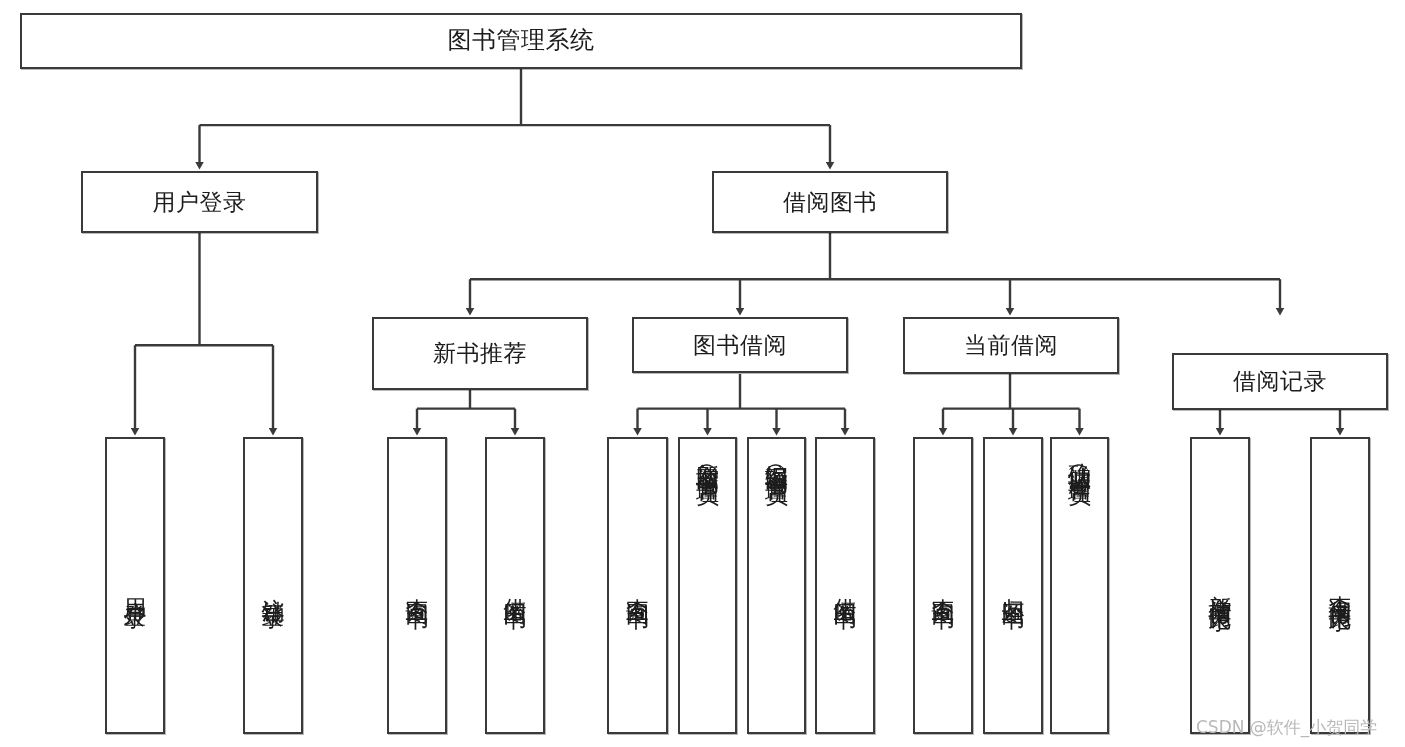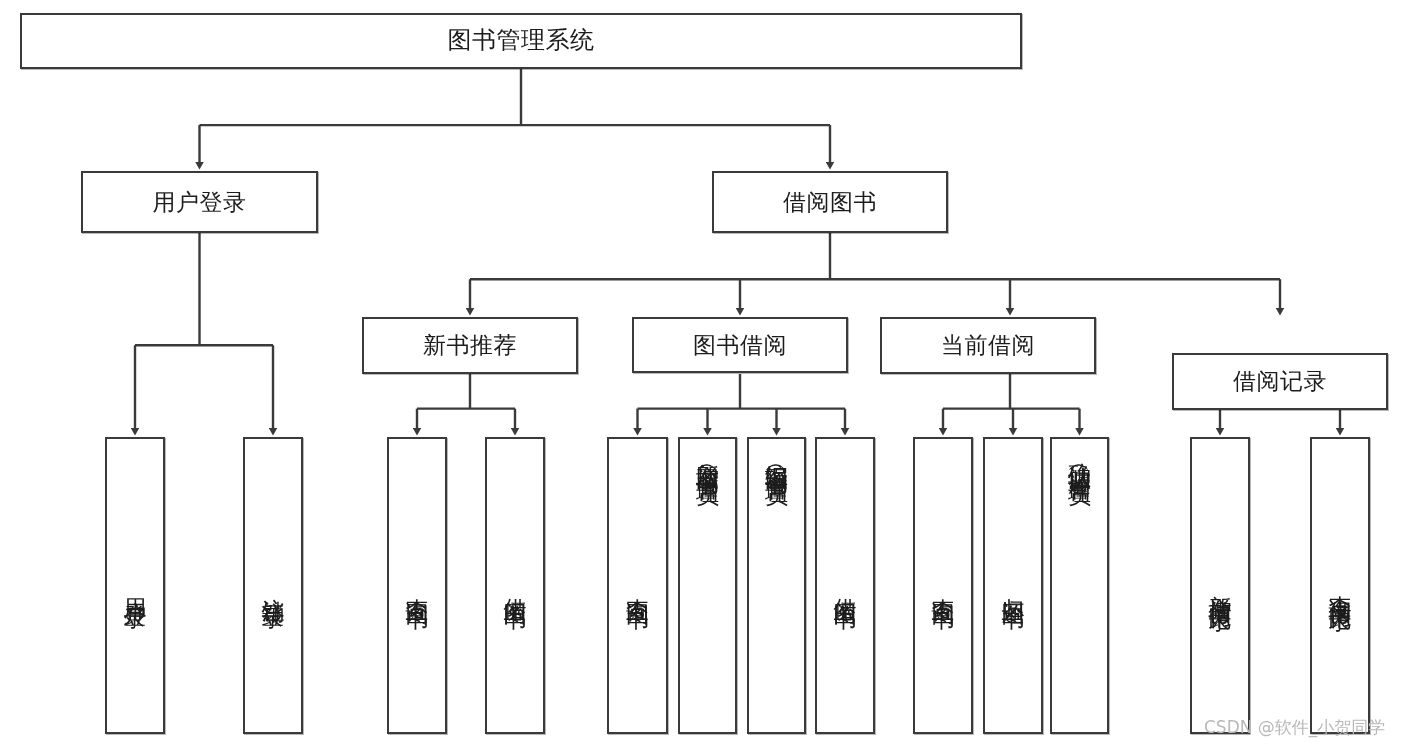--- a/index.html
+++ b/index.html
@@ -67,21 +67,20 @@
     padding-top: 0;
   }
   .watermark {
     position: absolute;
     color: #b9b9b9;
     font-size: 17px;
     font-family: "DejaVu Sans", "Liberation Sans", sans-serif;
     white-space: nowrap;
     pointer-events: none;
     user-select: none;
-    margin-left: 8px;
   }
 </style>
 </head>
 <body>
 
 <div id="diagram-root">
   <svg id="diagram-svg" viewBox="0 0 1405 747" preserveAspectRatio="none">
       <defs>
         <marker id="arrowhead" markerWidth="8" markerHeight="9" refX="0.5" refY="4.5" orient="auto" markerUnits="userSpaceOnUse">
           <path d="M0,0 L8,4.5 L0,9 Z" fill="#3a3a3a"></path>
@@ -124,27 +123,27 @@
   <div id="node-layer">
       <div class="node-box node-horizontal node-root" style="left: 20px; top: 13px; width: 1002px; height: 56px;">
         <span class="node-label">图书管理系统</span>
       </div>
       <div class="node-box node-horizontal" style="left: 81px; top: 171px; width: 237px; height: 62px;">
         <span class="node-label">用户登录</span>
       </div>
       <div class="node-box node-horizontal" style="left: 712px; top: 171px; width: 236px; height: 62px;">
         <span class="node-label">借阅图书</span>
       </div>
-      <div class="node-box node-horizontal" style="left: 362px; top: 317px; width: 216px; height: 57px; align-items: center;">
+      <div class="node-box node-horizontal" style="left: 372px; top: 317px; width: 216px; height: 73px; align-items: center;">
         <span class="node-label">新书推荐</span>
       </div>
       <div class="node-box node-horizontal" style="left: 632px; top: 317px; width: 216px; height: 56px;">
         <span class="node-label">图书借阅</span>
       </div>
-      <div class="node-box node-horizontal" style="left: 880px; top: 317px; width: 216px; height: 57px;">
+      <div class="node-box node-horizontal" style="left: 903px; top: 317px; width: 216px; height: 57px;">
         <span class="node-label">当前借阅</span>
       </div>
       <div class="node-box node-horizontal" style="left: 1172px; top: 317px; width: 216px; height: 57px; margin-top: 36px;">
         <span class="node-label">借阅记录</span>
       </div>
       <div class="node-box node-vertical center-text" style="left: 105px; top: 437px; width: 60px; height: 297px;">
         <span class="node-label">用户登录</span>
       </div>
       <div class="node-box node-vertical center-text" style="left: 243px; top: 437px; width: 60px; height: 297px;">
         <span class="node-label">注销登录</span>

